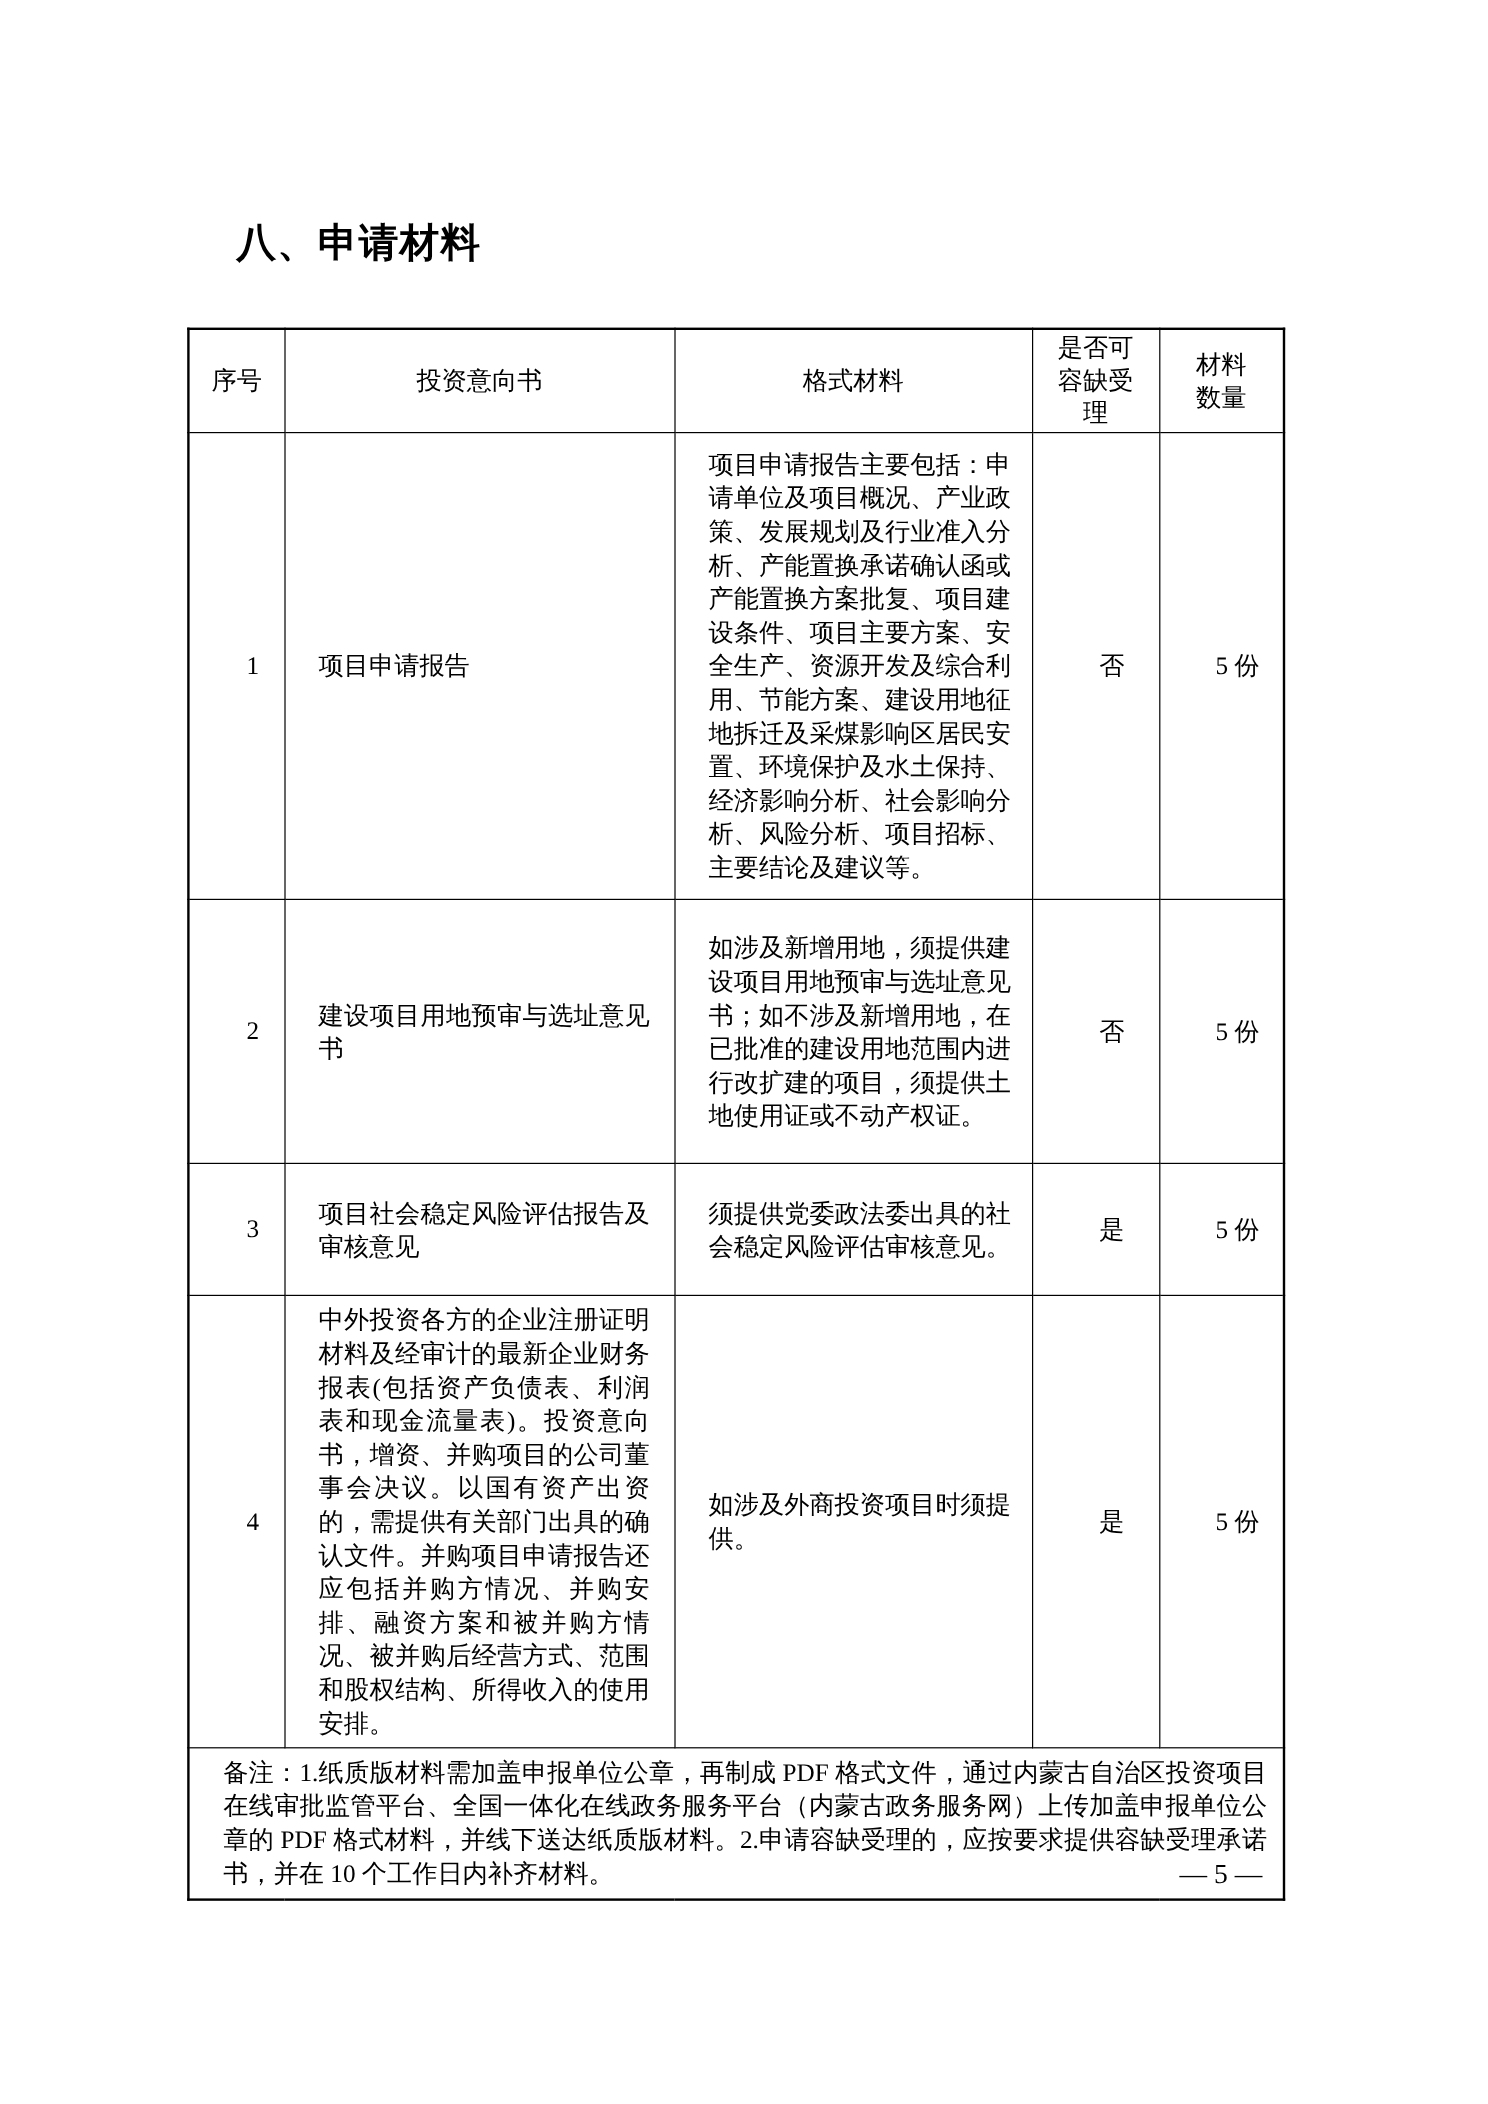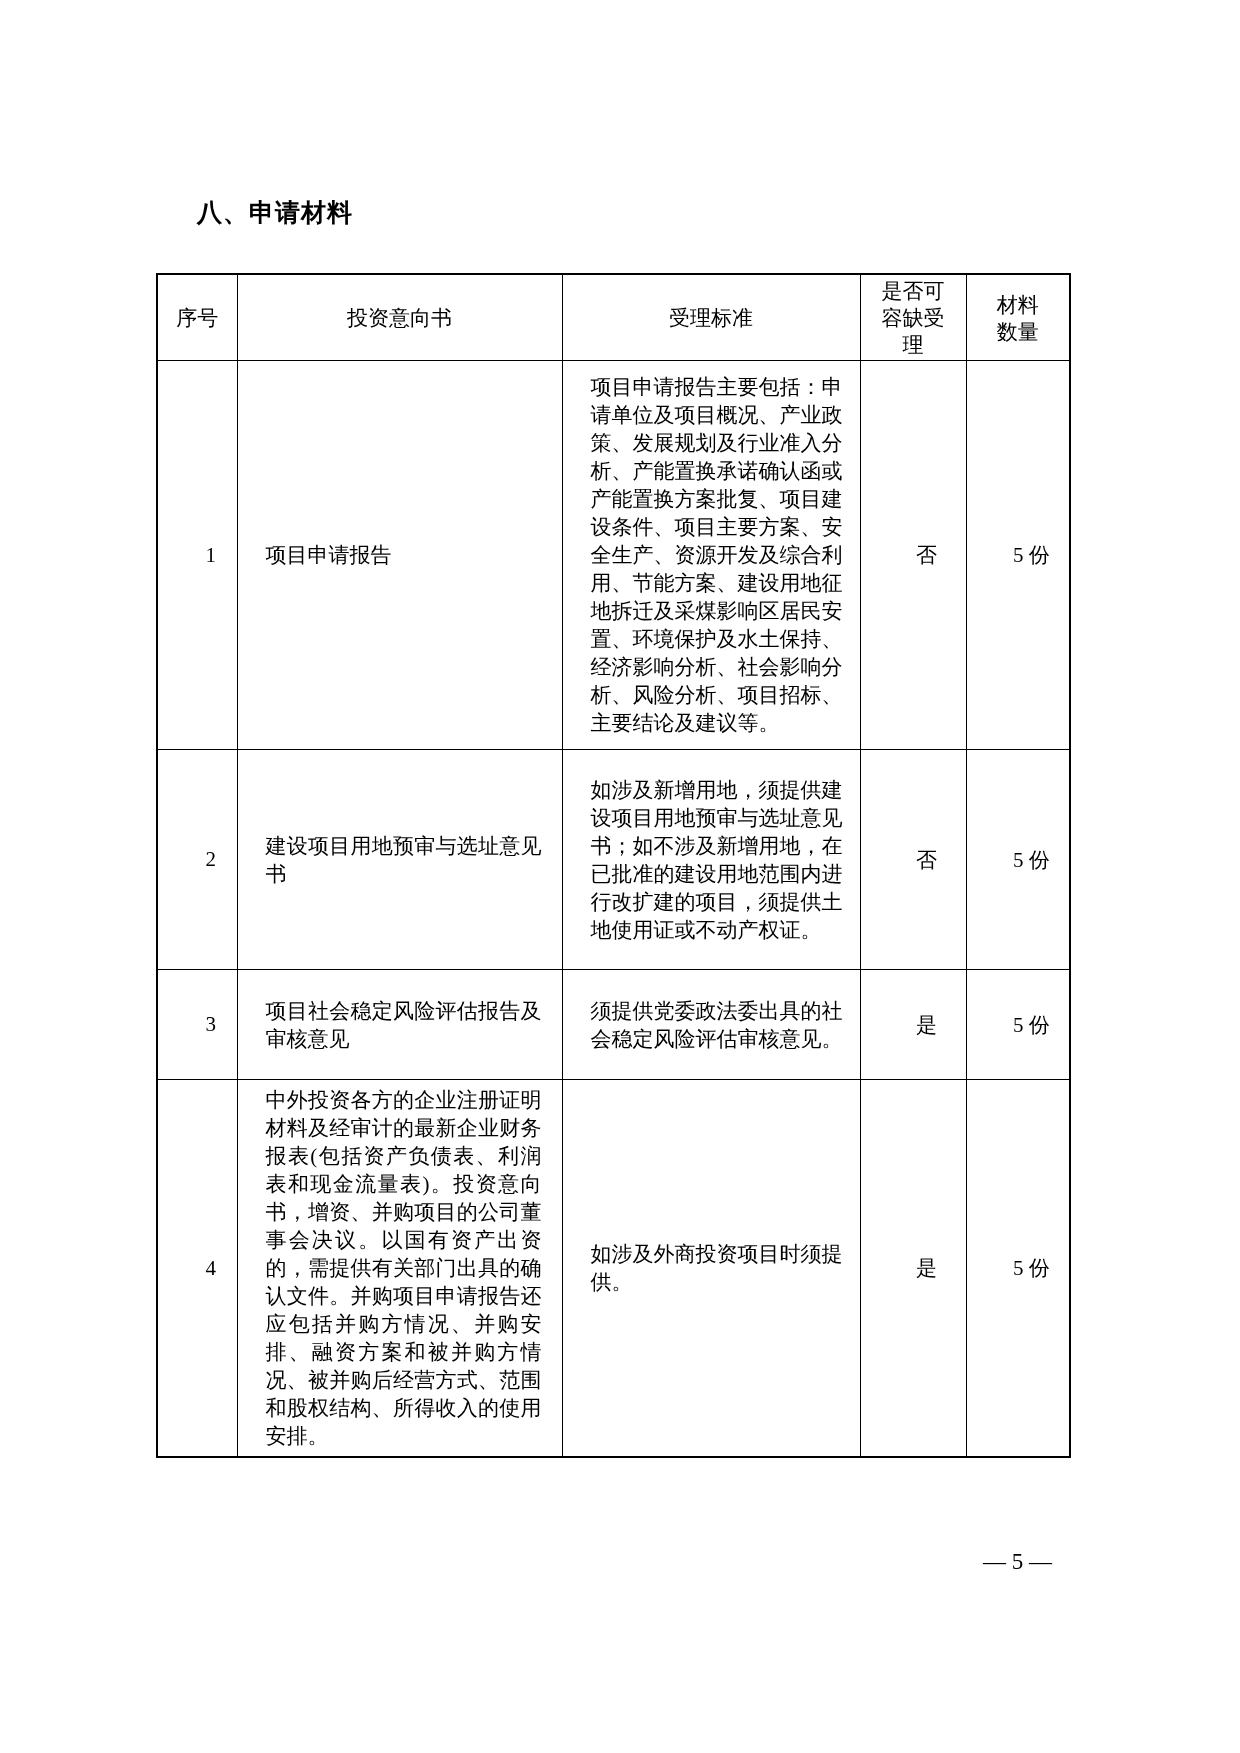--- a/index.html
+++ b/index.html
@@ -12,25 +12,25 @@
   .page {
     position: relative;
     width: 1240px;
     height: 1753px;
     background: #ffffff;
     overflow: hidden;
   }
   .section-title {
     position: absolute;
     left: 197px;
-    top: 196px;
+    top: 180px;
     margin: 0;
     font-family: "Liberation Sans", "DejaVu Sans", sans-serif;
     font-weight: bold;
-    font-size: 25px;
+    font-size: 33px;
     letter-spacing: 1px;
     white-space: nowrap;
     text-align: right;
   }
   table.materials {
     position: absolute;
     left: 156px;
     top: 273px;
     width: 913px;
     border-collapse: collapse;
@@ -111,21 +111,21 @@
       <col style="width:80px">
       <col style="width:325px">
       <col style="width:298px">
       <col style="width:106px">
       <col style="width:104px">
     </colgroup>
     <thead>
       <tr class="header-row">
         <th>序号</th>
         <th>投资意向书</th>
-        <th>受理标准</th>
+        <th>格式材料</th>
         <th class="h-def">是否可容缺受理</th>
         <th class="h-qty">材料数量</th>
       </tr>
     </thead>
     <tbody>
       <tr class="row-1">
         <td class="c-seq">1</td>
         <td class="c-name">项目申请报告</td>
         <td class="c-std">项目申请报告主要包括：申请单位及项目概况、产业政策、发展规划及行业准入分析、产能置换承诺确认函或产能置换方案批复、项目建设条件、项目主要方案、安全生产、资源开发及综合利用、节能方案、建设用地征地拆迁及采煤影响区居民安置、环境保护及水土保持、经济影响分析、社会影响分析、风险分析、项目招标、主要结论及建议等。</td>
         <td class="c-def">否</td>
@@ -145,18 +145,21 @@
         <td class="c-def">是</td>
         <td class="c-qty">5 份</td>
       </tr>
       <tr class="row-4">
         <td class="c-seq">4</td>
         <td class="c-name">中外投资各方的企业注册证明材料及经审计的最新企业财务报表(包括资产负债表、利润表和现金流量表)。投资意向书，增资、并购项目的公司董事会决议。以国有资产出资的，需提供有关部门出具的确认文件。并购项目申请报告还应包括并购方情况、并购安排、融资方案和被并购方情况、被并购后经营方式、范围和股权结构、所得收入的使用安排。</td>
         <td class="c-std">如涉及外商投资项目时须提供。</td>
         <td class="c-def">是</td>
         <td class="c-qty">5 份</td>
       </tr>
+      <tr class="note-row">
+        <td class="c-note" colspan="5">备注：1.纸质版材料需加盖申报单位公章，再制成 PDF 格式文件，通过内蒙古自治区投资项目在线审批监管平台、全国一体化在线政务服务平台（内蒙古政务服务网）上传加盖申报单位公章的 PDF 格式材料，并线下送达纸质版材料。2.申请容缺受理的，应按要求提供容缺受理承诺书，并在 10 个工作日内补齐材料。</td>
+      </tr>
     </tbody>
   </table>
 
   <div class="page-number">— 5 —</div>
 
 </div>
 
 </body></html>

